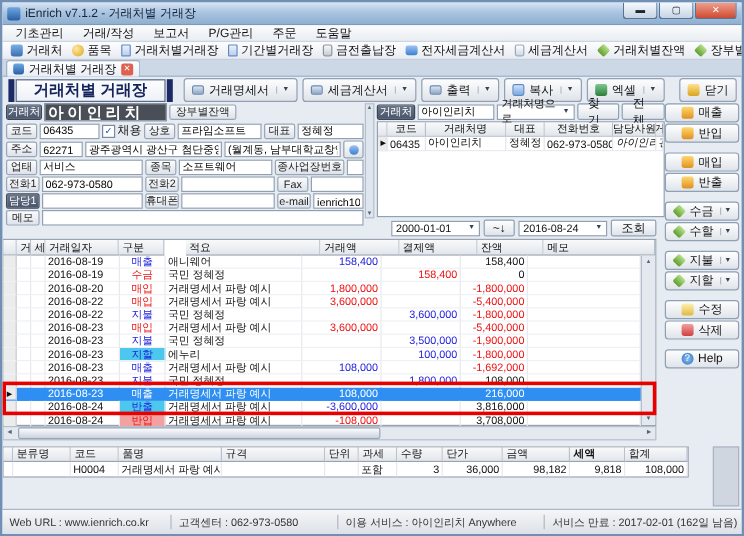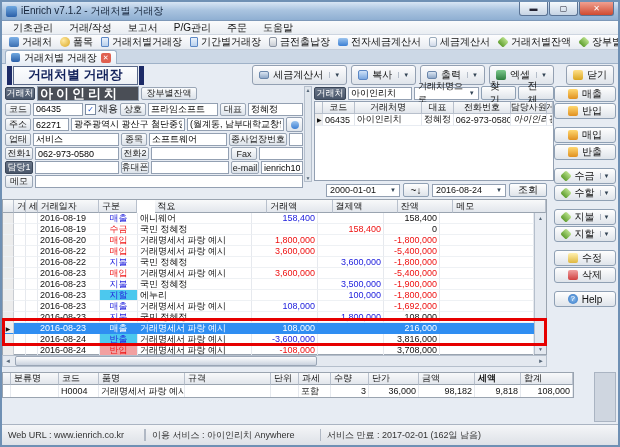--- a/index.html
+++ b/index.html
@@ -206,31 +206,36 @@
 
   <div class="pagehead">
     <div class="ptitle">
       <span class="pbar"></span>
       <span class="pbox">거래처별 거래장</span>
       <span class="pbar"></span>
     </div>
     <div class="hbtns" id="hbtns">
         <div class="hbtn">
           <span class="ico print-icon"></span>
+          <span>거래명세서</span>
+          <span class="caret">▼</span>
+        </div>
+        <div class="hbtn">
+          <span class="ico print-icon"></span>
           <span>세금계산서</span>
+          <span class="caret">▼</span>
+        </div>
+        <div class="hbtn">
+          <span class="ico print-icon"></span>
+          <span>출력</span>
           <span class="caret">▼</span>
         </div>
         <div class="hbtn">
           <span class="ico copy-icon"></span>
           <span>복사</span>
-          <span class="caret">▼</span>
-        </div>
-        <div class="hbtn">
-          <span class="ico print-icon"></span>
-          <span>출력</span>
           <span class="caret">▼</span>
         </div>
         <div class="hbtn">
           <span class="ico excel-icon"></span>
           <span>엑셀</span>
           <span class="caret">▼</span>
         </div>
         <div class="hbtn ml">
           <span class="ico close-folder-icon"></span>
           <span>닫기</span>
@@ -607,18 +612,19 @@
         <div style="width: 56px; justify-content: flex-end;">98,182</div>
         <div style="width: 46px; justify-content: flex-end;">9,818</div>
         <div style="width: 52px; justify-content: flex-end;">108,000</div>
       </div>
     </div>
   <div class="bscroll"></div>
 
   <div class="statusbar" id="statusbar">
       <span class="sseg" style="width: 130px;">Web URL : www.ienrich.co.kr</span>
       <span class="sdiv"></span>
+      <span class="sseg" style="width: 128px;">고객센터 : 062-973-0580</span>
       <span class="sdiv"></span>
       <span class="sseg" style="width: 162px;">이용 서비스 : 아이인리치 Anywhere</span>
       <span class="sdiv"></span>
       <span class="sseg">서비스 만료 : 2017-02-01 (162일 남음)</span>
     </div>
 </div>
 
 </body></html>

